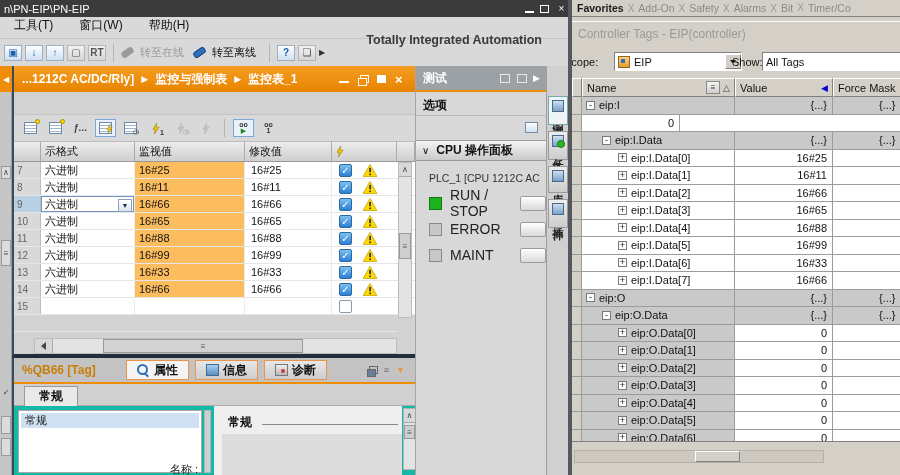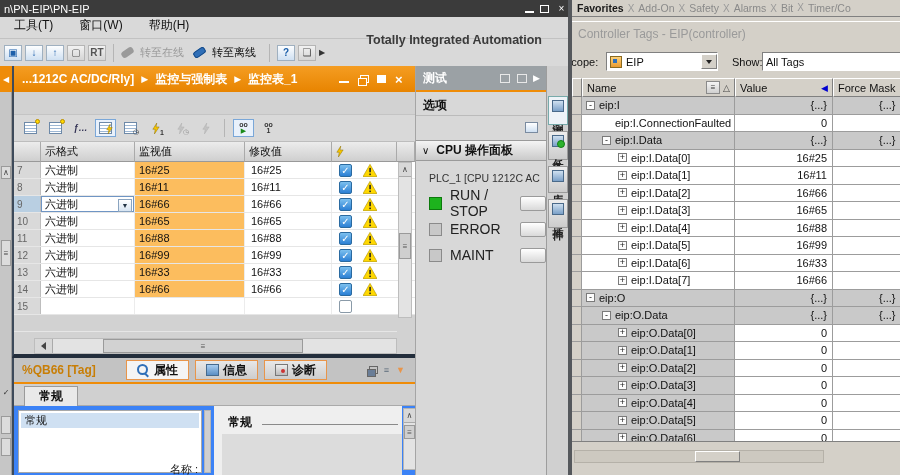--- a/index.html
+++ b/index.html
@@ -85,21 +85,21 @@
   .vscroll{position:absolute;right:3px;top:96px;width:14px;height:156px;background:#e3e3e3;border:1px solid #bdbdbd}
   .vs-btn{height:14px;background:#d8d8d8;border-bottom:1px solid #aaa;display:flex;align-items:center;justify-content:center;font-size:8px;color:#444}
   .vs-thumb{position:absolute;left:0;top:70px;width:12px;height:26px;background:#cfcfcf;border:1px solid #9a9a9a;
             display:flex;align-items:center;justify-content:center;font-size:8px;color:#555}
   .hscroll{position:absolute;left:20px;top:272px;width:363px;height:16px;background:#e3e3e3;border:1px solid #bdbdbd;display:flex;align-items:center}
   .hs-btn{width:18px;height:14px;background:#d8d8d8;border-right:1px solid #aaa;display:flex;align-items:center;justify-content:center}
   .tri-l{width:0;height:0;border-top:4px solid transparent;border-bottom:4px solid transparent;border-right:5px solid #444}
   .hs-thumb{margin-left:50px;width:200px;height:14px;background:#d2d2d2;border:1px solid #9a9a9a;
             display:flex;align-items:center;justify-content:center;font-size:8px;color:#555}
   
-  #inspector{position:absolute;left:12px;top:358px;width:403px;height:117px;background:#3b82f6;border-left:2px solid #3d4a5a;overflow:hidden}
+  #inspector{position:absolute;left:12px;top:358px;width:403px;height:117px;background:#14b8a6;border-left:2px solid #3d4a5a;overflow:hidden}
   .ihead{position:absolute;left:0;top:0;width:100%;height:24px;background:#c3c3c3;display:flex;align-items:center}
   .itag{color:#c87e06;font-size:12px;font-weight:bold;padding:0 10px 0 8px;width:112px}
   .itab{height:20px;margin-right:6px;padding:0 10px;display:flex;align-items:center;gap:4px;font-size:12px;font-weight:bold;
         background:linear-gradient(#e8e8e8,#cdcdcd);border:1px solid #e8954a}
   .itab.active{background:#f4f4f4}
   .iline{position:absolute;left:0;top:24px;width:100%;height:2px;background:#ef8c08}
   .ictrl{margin-left:auto;display:flex;gap:7px;padding-right:10px;color:#5a6a7a;font-size:9px;align-items:center}
   .tabico{width:13px;height:12px;position:relative;flex:none}
   .tabico.mag::before{content:"";position:absolute;left:0;top:0;width:7px;height:7px;border:2px solid #2f6fb8;border-radius:50%}
   .tabico.mag::after{content:"";position:absolute;right:1px;bottom:0;width:5px;height:2px;background:#2f6fb8;transform:rotate(45deg)}
@@ -728,21 +728,21 @@
           <span class="psep"></span>
         </span>
       </div>
 
     <div class="rtitle">
       <span>Controller Tags - EIP(controller)</span>
     </div>
 
     <div class="scoperow">
       <span class="abs" style="left:-8px;top:11px;font-size:11px">Scope:</span>
-      <span class="combo sunken" style="left:34px;width:112px">
+      <span class="combo sunken" style="left:42px;width:128px">
         <span class="scopeico"></span>
         <span>EIP</span>
         <span class="arrowbtn">
             <span class="tri-d"></span>
           </span>
       </span>
       <span class="abs" style="left:160px;top:11px;font-size:11px">Show:</span>
       <span class="combo sunken" style="left:190px;width:150px">
         <span>All Tags</span>
       </span>
@@ -777,24 +777,20 @@
           <div class="tval">
             <span>{...}</span>
           </div>
           <div class="tforce">
             <span>{...}</span>
           </div>
         </div>
 
         <div class="trow">
           <div class="tgut"></div>
-          <div class="tname" style="padding-left: 20px;">
-            <span class="texp"></span>
-            <span>eip:I.ConnectionFaulted</span>
-          </div>
           <div class="tval">
             <span>0</span>
           </div>
           <div class="tforce">
             <span></span>
           </div>
         </div>
 
         <div class="trow struct">
           <div class="tgut"></div>

